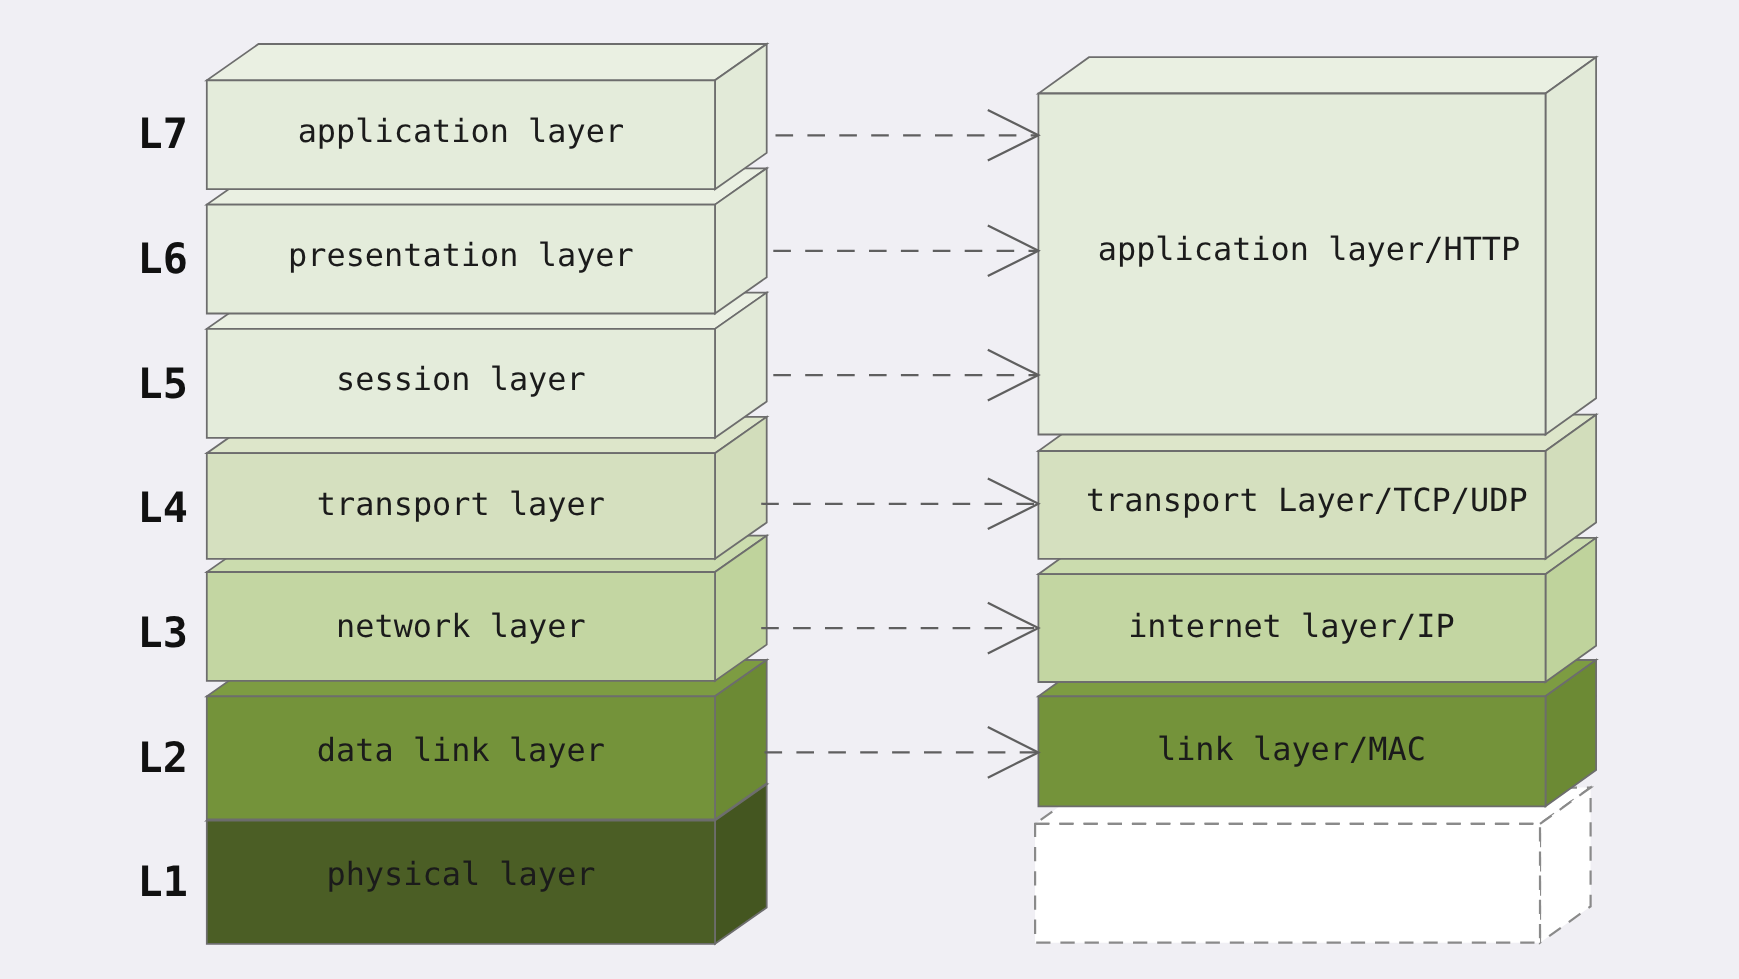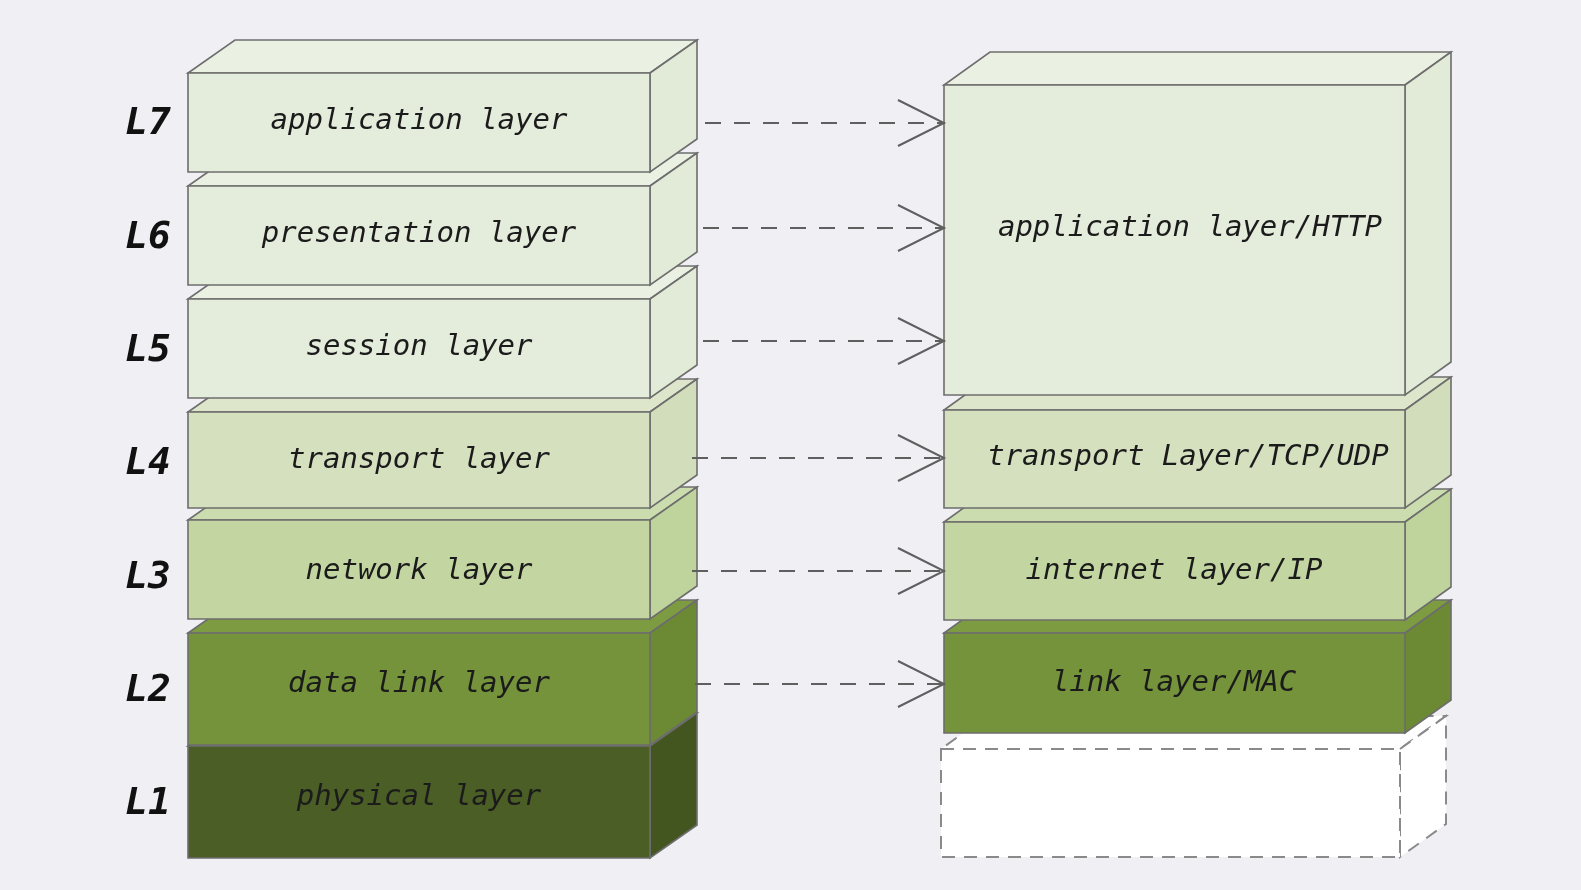--- a/index.html
+++ b/index.html
@@ -11,21 +11,20 @@
     width: 1581px;
     height: 890px;
     background: #f0eff4;
     font-family: "DejaVu Sans Mono", "Liberation Mono", monospace;
     overflow: hidden;
     position: relative;
   }
   #diagram {
     position: absolute;
     inset: 0;
-    font-style: italic;
   }
   svg.stage {
     position: absolute;
     left: 0;
     top: 0;
     width: 1581px;
     height: 890px;
     display: block;
   }
   .box-label {

